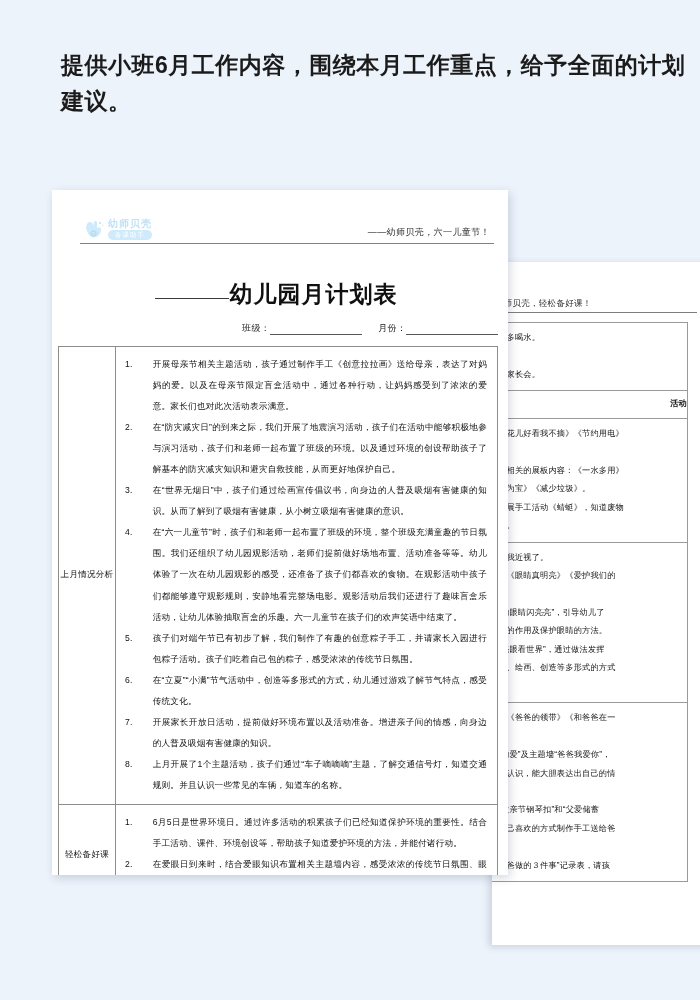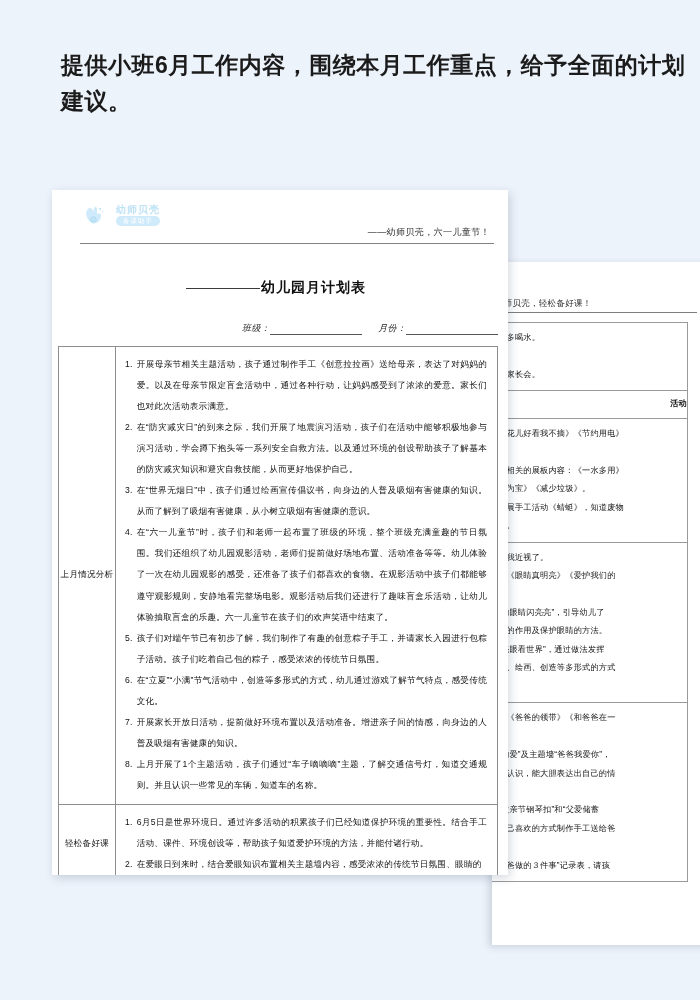--- a/index.html
+++ b/index.html
@@ -94,24 +94,24 @@
     width: 456px;
     height: 685px;
     background: #ffffff;
     box-shadow: 2px 3px 9px rgba(40,60,90,0.20);
     overflow: hidden;
   }
 
   .logo {
     position: absolute;
     left: 32px;
-    top: 15px;
+    top: 29px;
     display: flex;
     align-items: flex-end;
-    gap: 10px;
+    gap: 2px;
   }
   .logo-mark {
     width: 22px; height: 21px;
     position: relative;
   }
   .logo-text { display: flex; flex-direction: column; gap: 1px; }
   .logo-main {
     font-size: 10px; font-weight: 700; color: #bfe2f5;
     letter-spacing: 1px; line-height: 1;
   }
@@ -135,21 +135,21 @@
     top: 53px;
     height: 0;
     border-top: 1.8px solid #828282;
   }
 
   .doc-title {
     position: absolute;
     left: 0; right: 8px;
     top: 89px;
     text-align: center;
-    font-size: 14px;
+    font-size: 23px;
     font-weight: 700;
     color: #101010;
     letter-spacing: 1px;
   }
   .doc-title .blank {
     display: inline-block;
     width: 74px;
     border-bottom: 1.6px solid #3a3a3a;
     vertical-align: 3px;
     margin-right: 1px;
@@ -157,21 +157,20 @@
 
   .formline {
     position: absolute;
     top: 132px;
     left: 190px;
     display: flex;
     align-items: flex-end;
     font-size: 9px;
     color: #1a1a1a;
     letter-spacing: 0.4px;
-    font-style: italic;
   }
   .formline .lbl { white-space: nowrap; }
   .formline .fill {
     display: inline-block;
     border-bottom: 1.1px solid #555;
     height: 11px;
   }
   .formline .fill.w1 { width: 92px; margin-right: 16px; }
   .formline .fill.w2 { width: 92px; }
 
@@ -211,21 +210,21 @@
     font-size: 8.6px;
     line-height: 2.45;
     color: #111;
     letter-spacing: 0.25px;
     text-align: justify;
   }
   .item .num {
     flex: 0 0 auto;
     margin-right: 4px;
   }
-  .item .txt { flex: 1 1 auto; }
+  .item .txt { flex: 1 1 auto; margin-left: 16px; }
 </style>
 </head>
 <body>
 
 <div class="pages">
 
   <div class="doc-back">
     <div class="tagline-b">—幼师贝壳，轻松备好课！</div>
     <div class="rule-b"></div>
     <div class="tbl-b">
@@ -311,21 +310,21 @@
 
       <div class="tr">
         <div class="td-label">上月情况分析</div>
         <div class="td-body">
           <div class="item">
             <span class="num">1.</span>
             <span class="txt">开展母亲节相关主题活动，孩子通过制作手工《创意拉拉画》送给母亲，表达了对妈妈的爱。以及在母亲节限定盲盒活动中，通过各种行动，让妈妈感受到了浓浓的爱意。家长们也对此次活动表示满意。</span>
           </div>
           <div class="item">
             <span class="num">2.</span>
-            <span class="txt">在“防灾减灾日”的到来之际，我们开展了地震演习活动，孩子们在活动中能够积极地参与演习活动，学会蹲下抱头等一系列安全自救方法。以及通过环境的创设帮助孩子了解基本的防灾减灾知识和避灾自救技能，从而更好地保护自己。</span>
+            <span class="txt">在“防灾减灾日”的到来之际，我们开展了地震演习活动，孩子们在活动中能够积极地参与演习活动，孩子们和老师一起布置了班级的环境。以及通过环境的创设帮助孩子了解基本的防灾减灾知识和避灾自救技能，从而更好地保护自己。</span>
           </div>
           <div class="item">
             <span class="num">3.</span>
             <span class="txt">在“世界无烟日”中，孩子们通过绘画宣传倡议书，向身边的人普及吸烟有害健康的知识。从而了解到了吸烟有害健康，从小树立吸烟有害健康的意识。</span>
           </div>
           <div class="item">
             <span class="num">4.</span>
             <span class="txt">在“六一儿童节”时，孩子们和老师一起布置了班级的环境，整个班级充满童趣的节日氛围。我们还组织了幼儿园观影活动，老师们提前做好场地布置、活动准备等等。幼儿体验了一次在幼儿园观影的感受，还准备了孩子们都喜欢的食物。在观影活动中孩子们都能够遵守观影规则，安静地看完整场电影。观影活动后我们还进行了趣味盲盒乐活动，让幼儿体验抽取盲盒的乐趣。六一儿童节在孩子们的欢声笑语中结束了。</span>
           </div>
           <div class="item">

